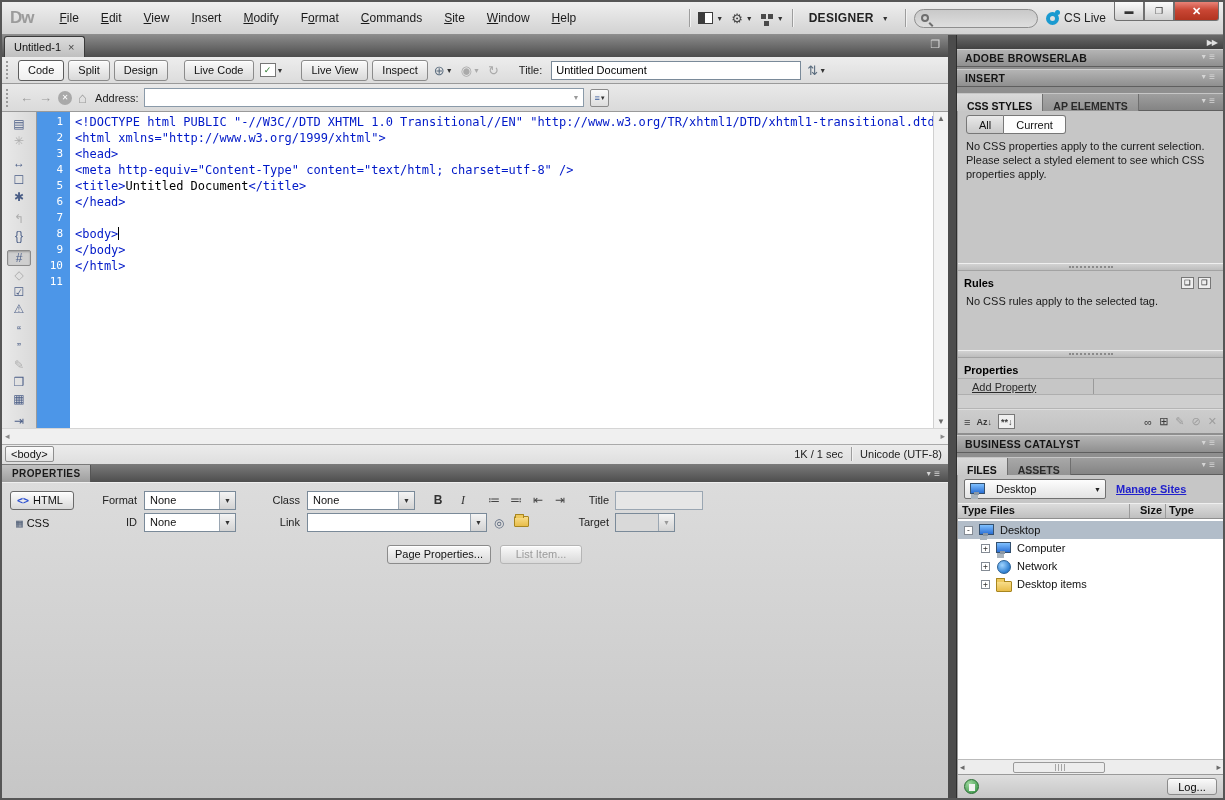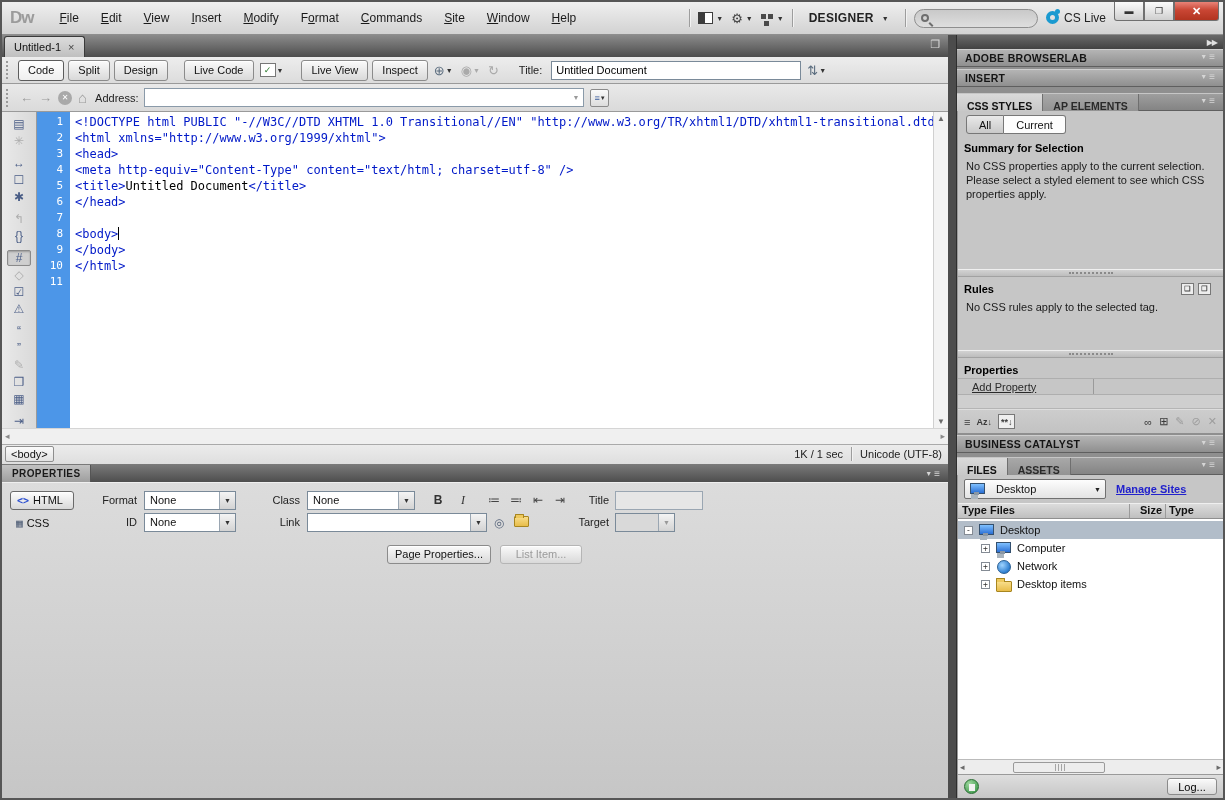--- a/index.html
+++ b/index.html
@@ -19,21 +19,21 @@
   .tb-icon { display:inline-flex; align-items:center; gap:3px; color:#444; font-size:13px; }
   .layout-glyph { width:15px; height:12px; border:1px solid #3c3c3c; background:#fff; position:relative; display:inline-block; }
   .layout-glyph::before { content:""; position:absolute; left:0; top:0; bottom:0; width:6px; background:#3c3c3c; }
   .squares-glyph { width:5px; height:5px; background:#4a4a4a; box-shadow:7px 0 0 #4a4a4a, 3px 7px 0 #4a4a4a; display:inline-block; margin:2px 8px 6px 0; }
   .dd-arrow { font-size:7px; color:#333; }
   .workspace-btn { display:flex; align-items:center; gap:8px; padding:3px 8px; font-size:12px; color:#222; font-weight:bold; letter-spacing:.3px; }
   .searchbox { width:124px; height:19px; border:1px solid #8e8e8e; border-radius:10px; background:linear-gradient(#c9c9c9,#dedede); display:flex; align-items:center; padding:0 6px; }
   .mag-icon { width:8px; height:8px; border:2px solid #6e6e6e; border-radius:50%; position:relative; display:inline-block; }
   .mag-icon::after { content:""; position:absolute; width:2px; height:5px; background:#6e6e6e; left:7px; top:6px; transform:rotate(-45deg); }
   .search-input { border:none; background:transparent; outline:none; width:90px; font-size:11px; margin-left:4px; }
-  .cslive { display:flex; gap:5px; font-size:12px; color:#222; }
+  .cslive { display:flex; align-items:center; gap:5px; font-size:12px; color:#222; }
   .cslive-icon { width:13px; height:13px; border:4px solid #1a9ad0; border-radius:50%; position:relative; display:inline-block; }
   .cslive-icon::after { content:""; position:absolute; width:5px; height:5px; background:#1a9ad0; border-radius:50%; right:-5px; top:-6px; }
   .winbtns { display:flex; align-self:flex-start; margin-top:0; }
   .winbtn { width:30px; height:19px; border:1px solid #707070; border-top:none; background:linear-gradient(#fbfbfb,#cfcfcf); display:flex; align-items:center; justify-content:center; font-size:9px; color:#333; }
   .winbtn.min { border-radius:0 0 0 3px; }
   .winbtn.close { width:45px; border-radius:0 0 3px 0; background:linear-gradient(#e98378,#c94634 45%,#b23420); color:#fff; font-size:11px; font-weight:bold; }
 
   
   .content { flex:1; display:flex; min-height:0; }
   .left-col { flex:1; display:flex; flex-direction:column; min-width:0; }
@@ -411,23 +411,20 @@
         <span class="ptab active">CSS STYLES</span>
         <span class="ptab">AP ELEMENTS</span>
         <span class="panel-menu"><span class="dd-arrow">▼</span>≡</span>
       </div>
 
       <div class="css-body">
         <div class="toggle-row">
           <span class="tg-btn left">All</span>
           <span class="tg-btn sel">Current</span>
         </div>
-        <div class="sect-head">
-            <span>Summary for Selection</span>
-          </div>
         <div class="sect-text">No CSS properties apply to the current selection. Please select a styled element to see which CSS properties apply.</div>
         <div class="spacer2"></div>
         <div class="splitter">
             <i></i>
           </div>
         <div class="sect-head">
           <span>Rules</span>
           <span class="head-icons">
             <span class="cascade-sm">❏</span>
             <span class="cascade-sm">❐</span>

